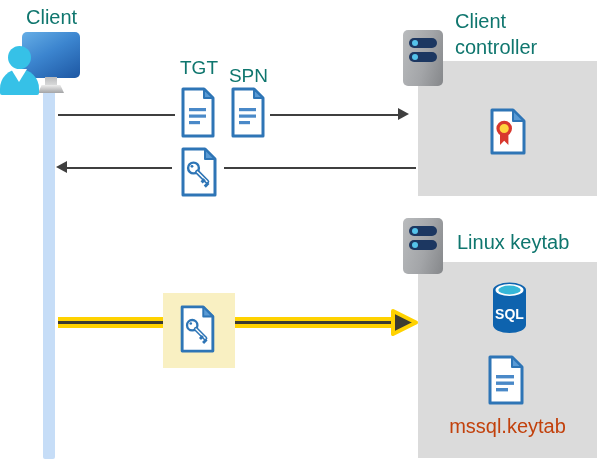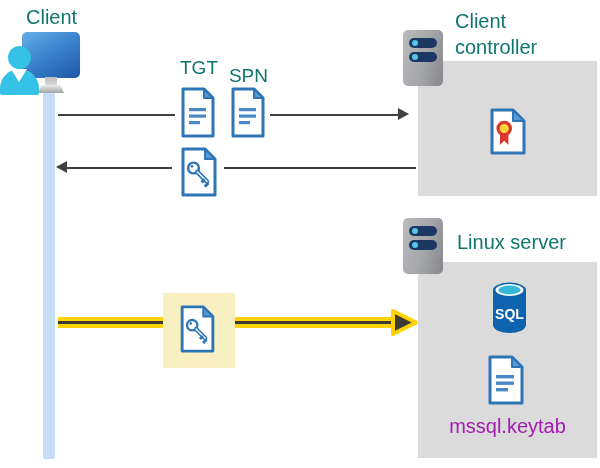--- a/index.html
+++ b/index.html
@@ -10,21 +10,21 @@
   .abs{position:absolute;}
 
   
   .title{font-weight:400;font-size:20px;color:#0f766e;line-height:26px;}
   .client-label{left:26px;top:4px;}
   .dc-label{left:455px;top:8px;width:132px;}
   .linux-label{left:457px;top:229px;width:140px;}
   .ticket-label{font-size:19px;color:#0f766e;text-align:right;width:46px;}
   .tgt-label{left:172px;top:57px;}
   .spn-label{left:222px;top:57px;margin-top:8px;}
-  .keytab-label{left:418px;top:415px;width:179px;text-align:center;font-size:20px;color:#a21caf;}
+  .keytab-label{left:418px;top:415px;width:179px;text-align:center;font-size:20px;color:#c2410c;}
 
   
   .monitor{left:22px;top:32px;width:58px;height:46px;border-radius:5px;
     background:linear-gradient(150deg,#66aee6 0%,#3c85cf 45%,#1d57a3 100%);}
   .stand-neck{left:45px;top:77px;width:12px;height:9px;
     background:linear-gradient(#b9babc,#dcdddd);}
   .stand-base{left:38px;top:85px;width:26px;height:8px;
     clip-path:polygon(14% 0,86% 0,100% 100%,0 100%);
     background:linear-gradient(#ececec,#a3a4a6);}
   .person-head{left:8px;top:46px;width:23px;height:23px;border-radius:50%;background:#36c1e7;}
@@ -143,21 +143,21 @@
   </svg>
 
   <div class="abs server linux-server">
     <div class="pill pill1">
         <div class="dot"></div>
       </div>
     <div class="pill pill2">
         <div class="dot"></div>
       </div>
   </div>
-  <div class="abs title linux-label">Linux server</div>
+  <div class="abs title linux-label">Linux keytab</div>
 
   <svg class="abs icon-svg" style="left:491px;top:281px;" width="37" height="54" viewBox="0 0 37 54">
     <path d="M2 9 L2 44 A16.5 8 0 0 0 35 44 L35 9 Z" fill="#0E63AE"></path>
     <ellipse cx="18.5" cy="9" rx="16.5" ry="7.5" fill="#0E63AE"></ellipse>
     <ellipse cx="18.5" cy="9" rx="14" ry="5.9" fill="#ffffff"></ellipse>
     <ellipse cx="18.5" cy="9" rx="11.2" ry="4.4" fill="#35B7D8"></ellipse>
     <text x="18.5" y="38" text-anchor="middle" font-family="Liberation Sans, sans-serif" font-size="14" font-weight="700" fill="#ffffff">SQL</text>
   </svg>
 
   <svg class="abs icon-svg" style="left:487px;top:355px;" width="38" height="50" viewBox="0 0 38 50">

